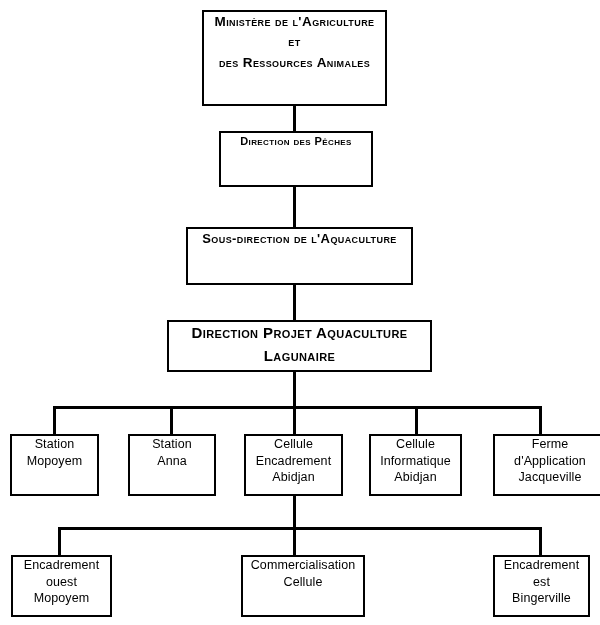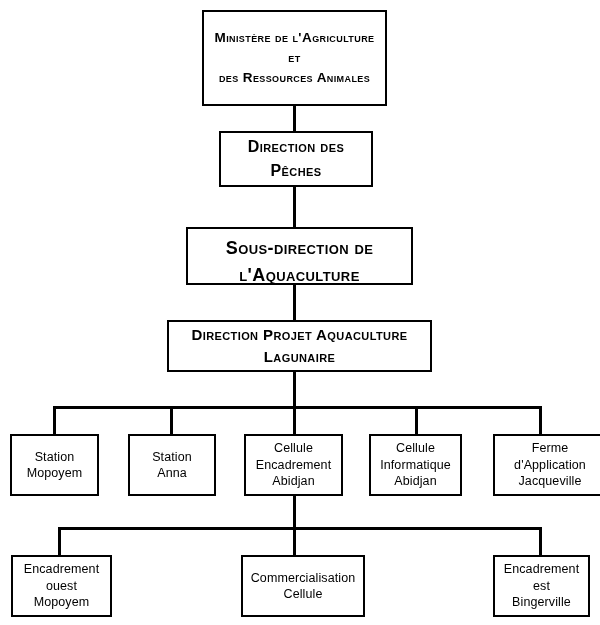--- a/index.html
+++ b/index.html
@@ -17,40 +17,39 @@
     height: 625px;
     background: #ffffff;
     overflow: hidden;
   }
   .node {
     position: absolute;
     box-sizing: border-box;
     border: 2px solid #000000;
     background: #ffffff;
     display: flex;
-    align-items: center;
     justify-content: center;
     text-align: center;
     z-index: 2;
   }
   .node .label {
     display: block;
     line-height: 1.32;
     white-space: pre-line;
   }
   
   .node.caps .label {
     font-variant: small-caps;
     font-weight: bold;
     letter-spacing: 0.4px;
     line-height: 1.5;
   }
   .node.lvl1 .label { font-size: 13.5px; }
-  .node.lvl2 .label { font-size: 16px; }
-  .node.lvl3 .label { font-size: 18px; margin-top: 12px; }
+  .node.lvl2 .label { font-size: 11px; }
+  .node.lvl3 .label { font-size: 13px; }
   .node.lvl4 .label { font-size: 15px; }
   
   .node.leaf .label {
     font-size: 12.5px;
     font-weight: normal;
     letter-spacing: 0.1px;
   }
   .conn {
     position: absolute;
     background: #000000;

